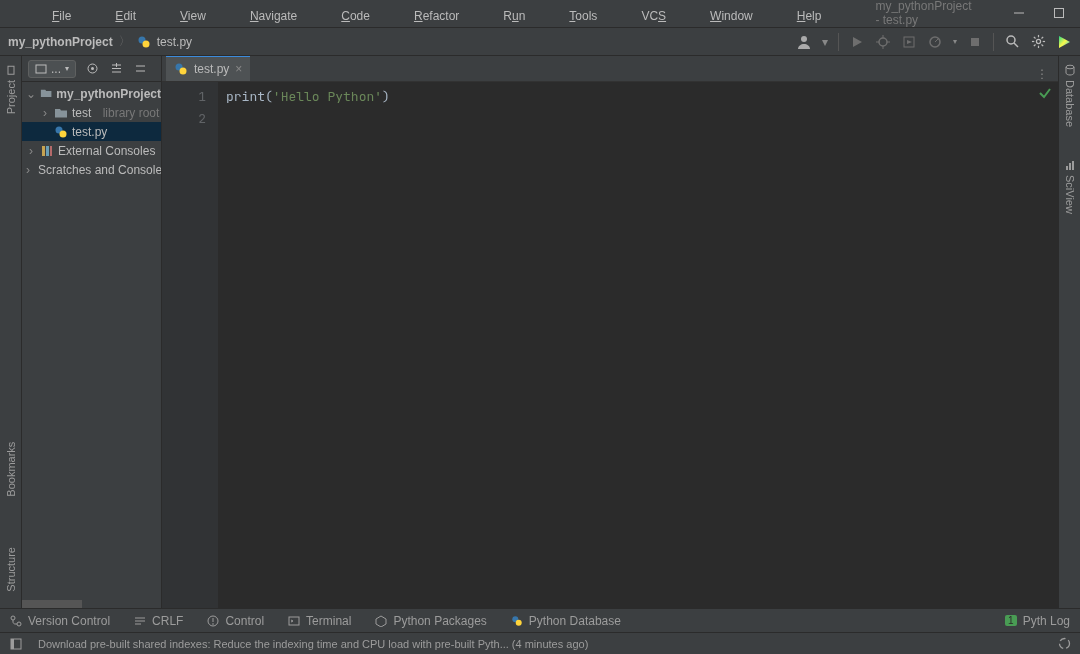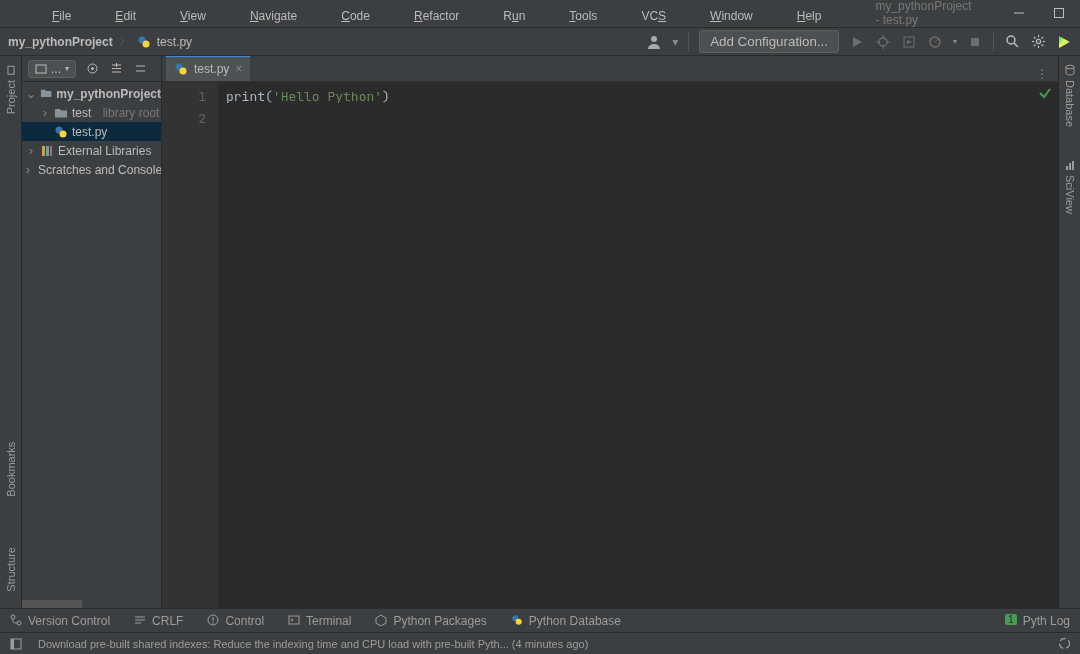--- a/index.html
+++ b/index.html
@@ -220,21 +220,21 @@
   
   .bottom-tools {
     height: 24px;
     background: #3c3f41;
     border-top: 1px solid #2b2b2b;
     display:flex;
     align-items:center;
     padding: 0 10px;
     gap: 24px;
   }
-  .bt-item { display:flex; align-items:flex-start; gap:6px; color:#9c9c9c;}
+  .bt-item { display:flex; align-items:center; gap:6px; color:#9c9c9c;}
   .bt-right { margin-left:auto;}
   .badge {
     background:#499c54; color:#2b2b2b; border-radius:2px; font-size:10px; padding:0 3px;
   }
   
   .statusbar {
     height: 22px;
     background: #3c3f41;
     border-top: 1px solid #2b2b2b;
     display:flex;
@@ -307,21 +307,20 @@
 
   <div class="nav-right">
     <span class="tool-icon active">
       <svg width="16" height="16" viewBox="0 0 16 16">
           <circle cx="8" cy="5" r="3" fill="#aaa"></circle>
           <path d="M2 15c0-3 3-5 6-5s6 2 6 5" fill="#aaa"></path>
         </svg>
     </span>
     <span style="color:#888">▾</span>
     <div class="tool-divider"></div>
-    <button class="add-config-btn">Add Configuration...</button>
     <span class="tool-icon">
         <svg width="14" height="14">
           <polygon points="3,2 12,7 3,12" fill="#6e6e6e"></polygon>
         </svg>
       </span>
     <span class="tool-icon">
         <svg width="14" height="14">
           <circle cx="7" cy="7" r="4" fill="none" stroke="#6e6e6e" stroke-width="1.5"></circle>
           <line x1="7" y1="0" x2="7" y2="3" stroke="#6e6e6e"></line>
           <line x1="7" y1="11" x2="7" y2="14" stroke="#6e6e6e"></line>
@@ -461,21 +460,21 @@
       </div>
       <div class="tree-row">
         <span class="arrow">›</span>
         <span class="tree-icon">
             <svg viewBox="0 0 14 14">
               <rect x="2" y="2" width="3" height="10" fill="#c7a351"></rect>
               <rect x="6" y="2" width="3" height="10" fill="#6a9fb5"></rect>
               <rect x="10" y="2" width="2" height="10" fill="#b56a6a"></rect>
             </svg>
           </span>
-        <span>External Libraries</span>
+        <span>External Consoles</span>
       </div>
       <div class="tree-row">
         <span class="arrow">›</span>
         <span class="tree-icon">
             <svg viewBox="0 0 14 14">
               <rect x="2" y="2" width="10" height="10" fill="none" stroke="#6897bb"></rect>
               <circle cx="4" cy="11" r="2" fill="#4a8af4"></circle>
             </svg>
           </span>
         <span>Scratches and Consoles</span>

